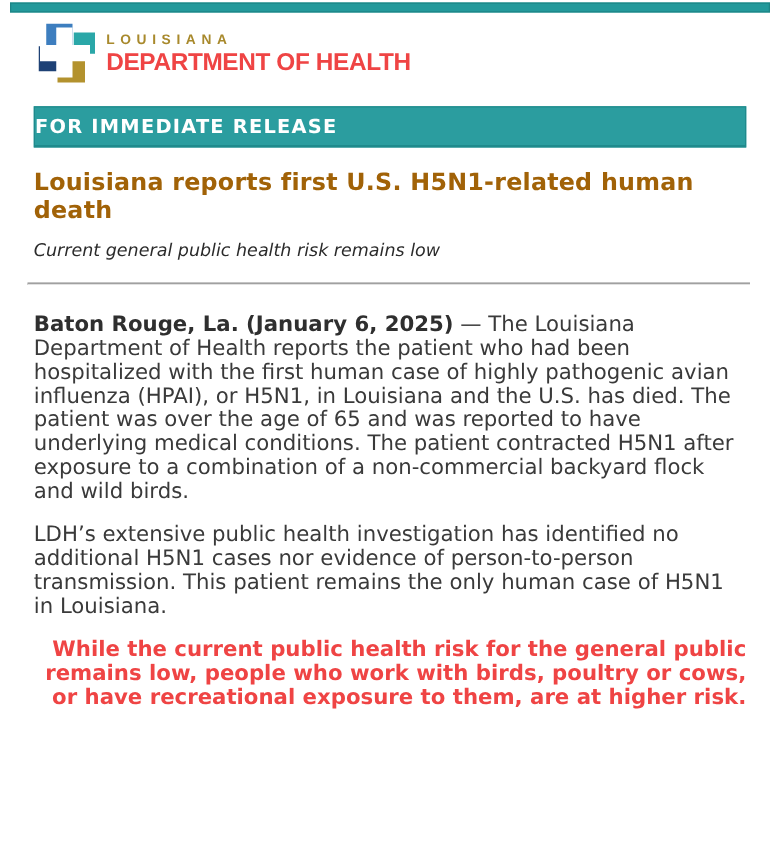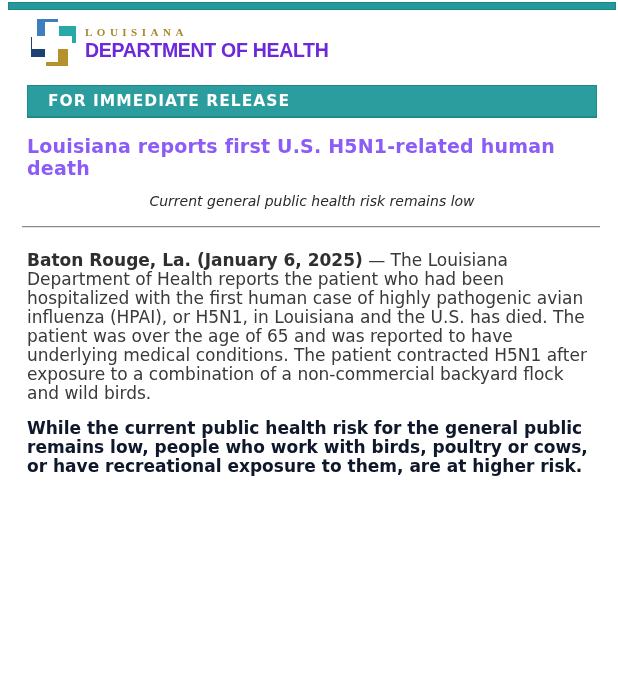--- a/index.html
+++ b/index.html
@@ -31,81 +31,79 @@
   }
   .cross .sq { position: absolute; }
   .sq-blue  { left: 6px;  top: 0;    width: 21px; height: 21px; background: #3d7ebf; }
   .sq-teal  { left: 28px; top: 7px;  width: 17px; height: 17px; background: #2aa7a8; }
   .sq-navy  { left: 0;    top: 18px; width: 20px; height: 20px; background: #1e4175; }
   .sq-gold  { left: 15px; top: 26px; width: 22px; height: 21px; background: #b3922e; }
   .cross .plus-v { position: absolute; left: 14px; top: 3px;  width: 13px; height: 40px; background: #ffffff; }
   .cross .plus-h { position: absolute; left: 1px;  top: 17px; width: 40px; height: 13px; background: #ffffff; }
   .logo-text { margin: 7px 0 0 8px; }
   .logo-region {
-    font-family: Liberation Serif, serif;
+    font-family: Liberation Sans, sans-serif;
     font-size: 11px;
     font-weight: bold;
     letter-spacing: 4.5px;
     color: #a8892c;
   }
   .logo-name {
     font-family: "Liberation Sans", sans-serif;
     font-size: 19.5px;
     font-weight: bold;
     letter-spacing: -0.3px;
-    color: #6d28d9;
+    color: #ef4444;
     margin-top: 1px;
   }
   
   .banner {
     margin: 16px 21px 0 27px;
     height: 33px;
     background: #2b9d9f;
     border: 1px solid #1f8a8c;
     border-bottom-width: 2px;
     display: flex;
     align-items: center;
-    padding-left: 20px;
   }
   .banner-label {
     color: #ffffff;
     font-size: 15.5px;
     font-weight: bold;
     letter-spacing: 1px;
   }
   
   .headline {
     margin: 17px 21px 0 27px;
     font-size: 19px;
     font-weight: bold;
-    color: #8b5cf6;
+    color: #a16207;
     letter-spacing: 0.2px;
   }
   .subtitle {
     margin: 14px 21px 0 27px;
     font-size: 14px;
     font-style: italic;
     color: #2b2b2b;
-    text-align: center;
   }
   .rule {
     margin: 17px 18px 0 22px;
     height: 2px;
     background: #8a8a8a;
     border-bottom: 1px solid #e2e2e2;
   }
   
   .release-body { margin: 23px 21px 0 27px; }
   .release-body p {
     font-size: 17px;
     line-height: 19px;
     color: #3a3a3a;
     margin-bottom: 16px;
   }
-  .release-body p.bold-para { font-weight: bold; color: #0f172a; }
+  .release-body p.bold-para { font-weight: bold; color: #ef4444; text-align: right; }
   .release-body strong { color: #2f2f2f; }
 </style>
 </head>
 <body>
 
 <div class="top-bar"></div>
 
 <div class="logo-row">
   <div class="cross">
     <div class="sq sq-blue"></div>
@@ -126,14 +124,15 @@
 </div>
 
 <h1 class="headline">Louisiana reports first U.S. H5N1-related human death</h1>
 
 <div class="subtitle">Current general public health risk remains low</div>
 
 <div class="rule"></div>
 
 <div class="release-body">
   <p><strong>Baton Rouge, La. (January 6, 2025)</strong><span> — The Louisiana Department of Health reports the patient who had been hospitalized with the first human case of highly pathogenic avian influenza (HPAI), or H5N1, in Louisiana and the U.S. has died. The patient was over the age of 65 and was reported to have underlying medical conditions. The patient contracted H5N1 after exposure to a combination of a non-commercial backyard flock and wild birds.</span></p>
+  <p>LDH’s extensive public health investigation has identified no additional H5N1 cases nor evidence of person-to-person transmission. This patient remains the only human case of H5N1 in Louisiana.</p>
   <p class="bold-para">While the current public health risk for the general public remains low, people who work with birds, poultry or cows, or have recreational exposure to them, are at higher risk.</p>
 </div>
 
 </body></html>

